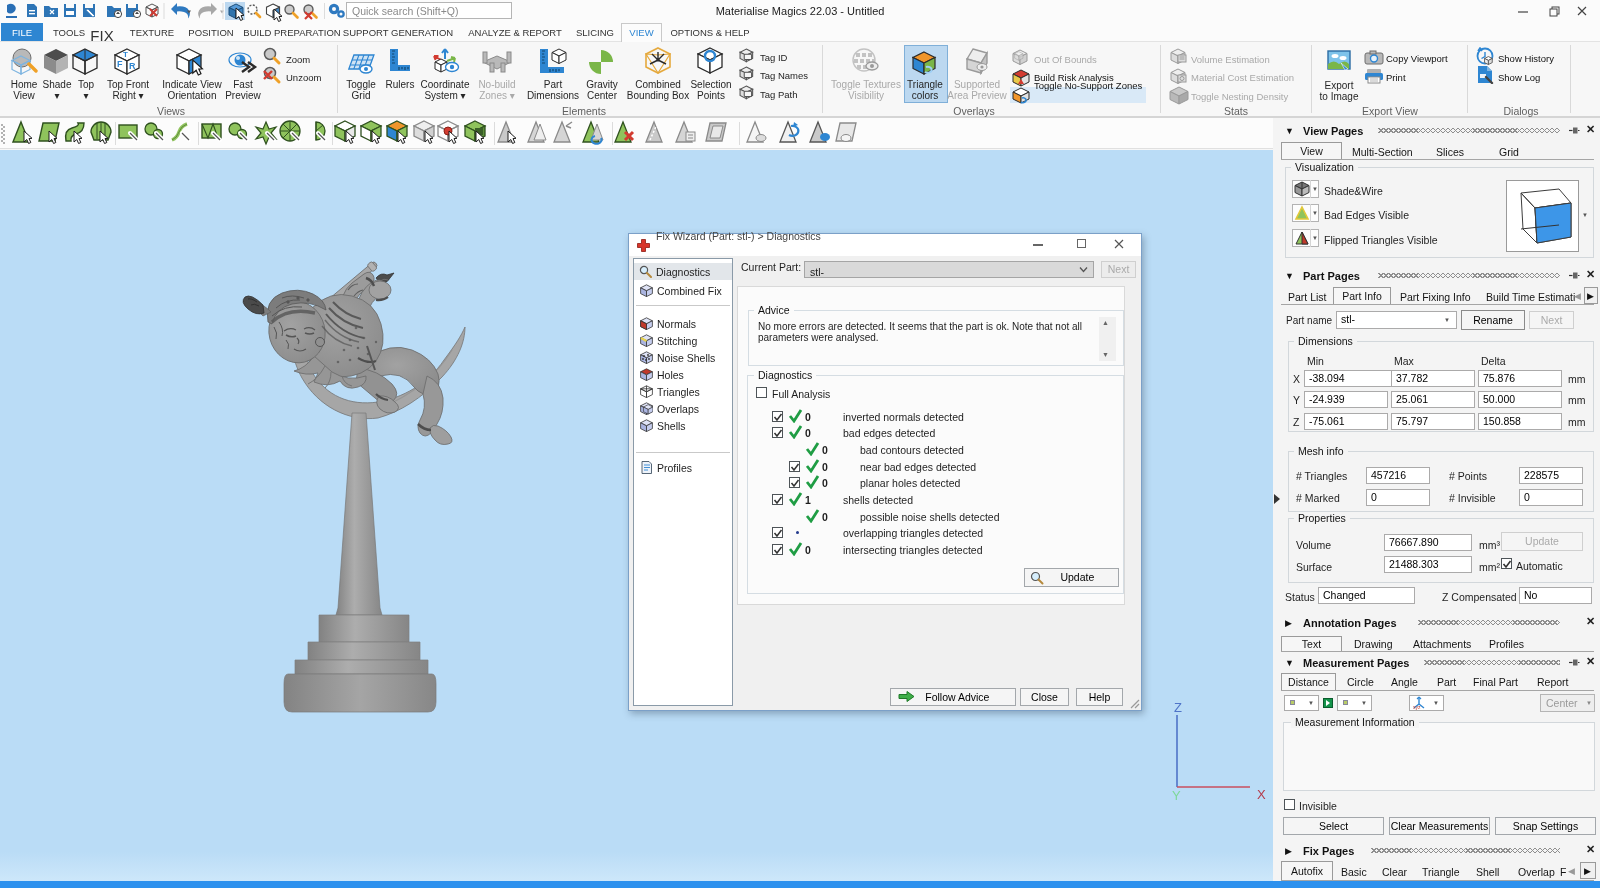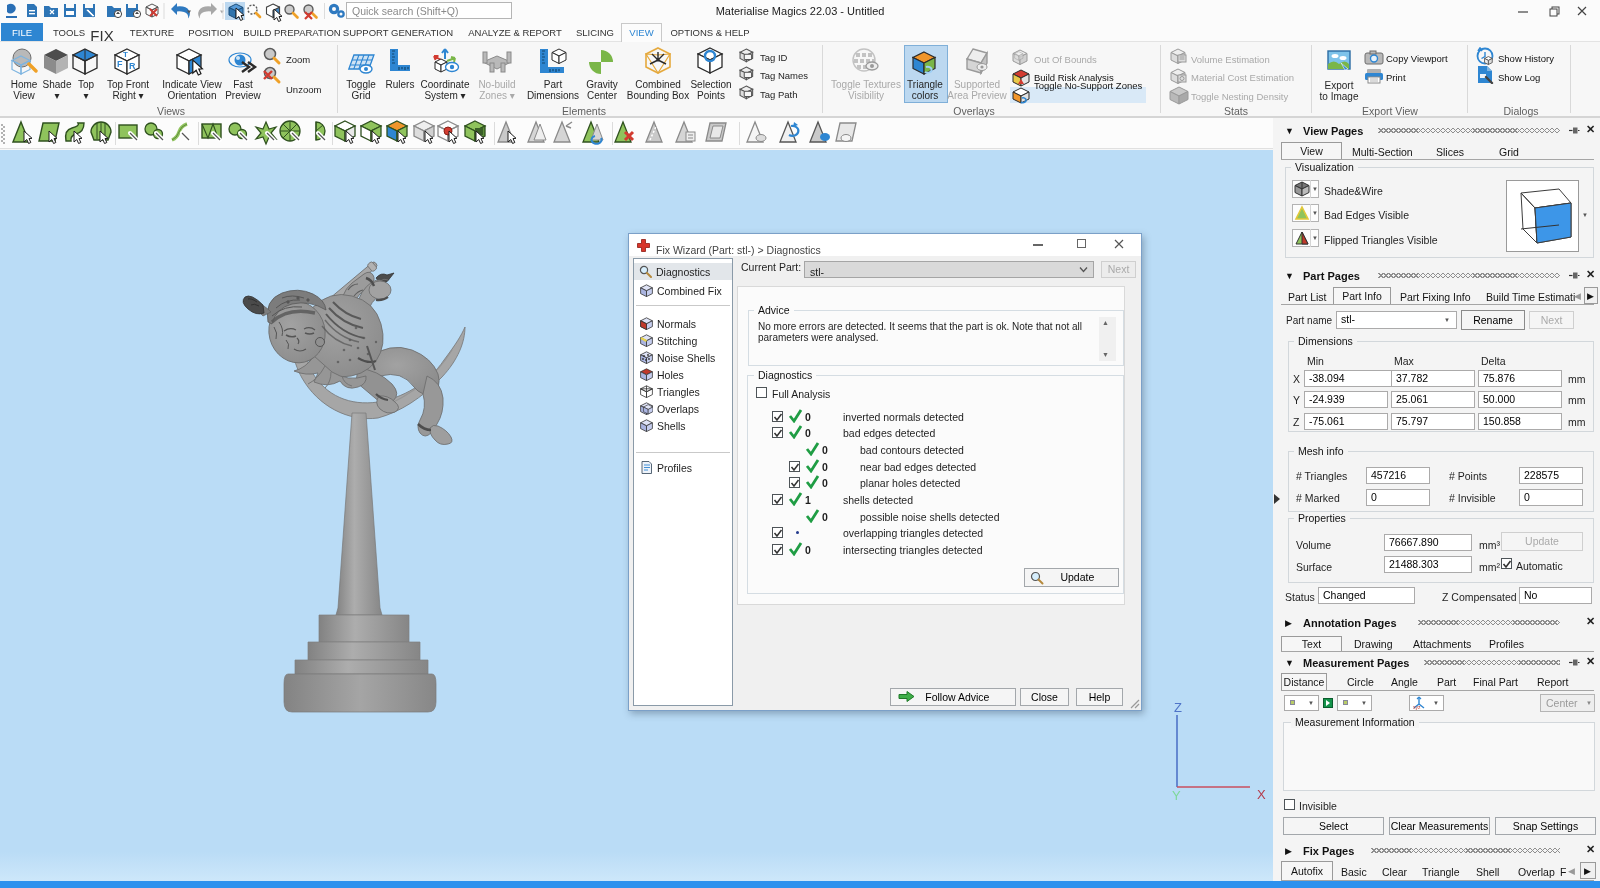--- a/index.html
+++ b/index.html
@@ -196,21 +196,21 @@
 <svg class="a" style="left:263px;top:47px" width="20" height="19" viewBox="0 0 20 19">
     <circle cx="7" cy="7" r="5.5" fill="#c9c9c9" stroke="#5a5a5a" stroke-width="1.5"></circle>
     <line x1="11" y1="11" x2="16" y2="16" stroke="#efa128" stroke-width="3" stroke-linecap="round"></line>
   </svg>
 <svg class="a" style="left:263px;top:66px" width="20" height="19" viewBox="0 0 20 19">
     <circle cx="7" cy="7" r="5.5" fill="#c9c9c9" stroke="#5a5a5a" stroke-width="1.5"></circle>
     <line x1="11" y1="11" x2="16" y2="16" stroke="#efa128" stroke-width="3" stroke-linecap="round"></line>
     <path d="M1 5 l8 8 m0 -8 l-8 8" stroke="#d23b30" stroke-width="2.4"></path>
   </svg>
 <div class="rsm" style="left:286px;top:54px">Zoom</div>
-<div class="rsm" style="left:286px;top:84px">Unzoom</div>
+<div class="rsm" style="left:286px;top:72px">Unzoom</div>
 <div class="rlbl" style="left:-21px;top:80px;width:90px">Home<br>View</div>
 <div class="rlbl" style="left:12px;top:80px;width:90px">Shade<br>▾</div>
 <div class="rlbl" style="left:41px;top:80px;width:90px">Top<br>▾</div>
 <div class="rlbl" style="left:83px;top:80px;width:90px">Top Front<br>Right ▾</div>
 <div class="rlbl" style="left:147px;top:80px;width:90px">Indicate View<br>Orientation</div>
 <div class="rlbl" style="left:198px;top:80px;width:90px">Fast<br>Preview</div>
 <svg class="a" style="left:346px;top:52px" width="30" height="24" viewBox="0 0 30 24">
     <g transform="skewX(-20) translate(8,0)">
       <rect x="1" y="3" width="20" height="14" fill="#cfe3f4" stroke="#2e86d2" stroke-width="1.4"></rect>
       <path d="M1 8 h20 M1 13 h20 M6 3 v14 M11 3 v14 M16 3 v14" stroke="#2e86d2" stroke-width="1.2"></path>
@@ -879,21 +879,21 @@
 <div class="a" style="left:1285px;top:658px;font-size:9px;color:#111">▼</div>
 <div class="hdrtxt" style="left:1303px;top:657px">Measurement Pages</div>
 <div class="zig" style="left:1424px;top:660px;width:136px"></div>
 <svg class="a" style="left:1568px;top:658px" width="12" height="9" viewBox="0 0 12 9">
     <path d="M1 4.5 h3.5" stroke="#333" stroke-width="1.2"></path>
     <rect x="5" y="1.5" width="4.5" height="6" fill="#666"></rect>
     <path d="M10 4.5 h1.5" stroke="#333" stroke-width="1.2"></path>
   </svg>
 <div class="a" style="left:1586px;top:655px;font-size:11px;color:#222;font-weight:bold">✕</div>
 <div class="tabline" style="left:1281px;top:690px;width:313px"></div>
-<div class="tabsel" style="left:1281px;top:673px;width:46px;height:17px;line-height:17px">Distance</div>
+<div class="tabsel" style="left:1281px;top:673px;width:55px;height:17px;line-height:17px">Distance</div>
 <div class="tab" style="left:1347px;top:676px">Circle</div>
 <div class="tab" style="left:1391px;top:676px">Angle</div>
 <div class="tab" style="left:1437px;top:676px">Part</div>
 <div class="tab" style="left:1473px;top:676px">Final Part</div>
 <div class="tab" style="left:1537px;top:676px">Report</div>
 <div class="a" style="left:1284px;top:695px;width:35px;height:16px;background:#fff;border:1px solid #abaaaa"></div>
 <div class="a" style="left:1308px;top:700px;font-size:6px;color:#555">▼</div>
 <div class="a" style="left:1290px;top:700px;width:5px;height:5px;background:#b8cc66;border:1px solid #889"></div>
 <div class="a" style="left:1323px;top:698px;width:10px;height:10px;background:#14934a;border:1px solid #0a5c2d"></div>
 <svg class="a" style="left:1324px;top:699px" width="8" height="8" viewBox="0 0 8 8">
@@ -932,21 +932,21 @@
 <div class="tab" style="left:1518px;top:866px">Overlap</div>
 <div class="tab" style="left:1560px;top:866px">F</div>
 <div class="a" style="left:1568px;top:866px;font-size:9px;color:#999">◀</div>
 <div class="a" style="left:1580px;top:862px;width:16px;height:17px;background:#f0f0f0;border:1px solid #9a9a9a"></div>
 <div class="a" style="left:1584px;top:866px;font-size:9px;color:#111">▶</div>
 <div class="a" style="left:628px;top:233px;width:514px;height:478px;background:#f0f0f0;border:1px solid #7ba0c8;box-shadow:2px 3px 7px rgba(40,60,80,0.35)"></div>
 <div class="a" style="left:629px;top:234px;width:512px;height:22px;background:#fff"></div>
 <svg class="a" style="left:637px;top:239px" width="13" height="13" viewBox="0 0 13 13">
     <path d="M4.5 0.5 h4 v4 h4 v4 h-4 v4 h-4 v-4 h-4 v-4 h4 z" fill="#d8352a" stroke="#8e1a12" stroke-width="0.8"></path>
   </svg>
-<div class="t" style="left:656px;top:244px;color:#444">Fix Wizard (Part: stl-) &gt; Diagnostics</div>
+<div class="t" style="left:656px;top:230px;color:#444">Fix Wizard (Part: stl-) &gt; Diagnostics</div>
 <div class="a" style="left:1033px;top:244px;width:10px;height:1.5px;background:#666"></div>
 <div class="a" style="left:1077px;top:239px;width:9px;height:9px;border:1px solid #666"></div>
 <svg class="a" style="left:1114px;top:239px" width="10" height="10" viewBox="0 0 10 10">
     <path d="M1 1 l8 8 M9 1 l-8 8" stroke="#555" stroke-width="1.2"></path>
   </svg>
 <div class="a" style="left:633px;top:258px;width:100px;height:448px;background:#fff;border:1px solid #8a9aa8"></div>
 <div class="a" style="left:634px;top:263px;width:98px;height:17px;background:#e2e6ea"></div>
 <svg class="a" style="left:639px;top:265px" width="13" height="13" viewBox="0 0 13 13">
     <circle cx="5" cy="5" r="3.6" fill="#d6eefc" stroke="#555" stroke-width="1.2"></circle>
     <line x1="8" y1="8" x2="12" y2="12" stroke="#b5893c" stroke-width="2" stroke-linecap="round"></line>

